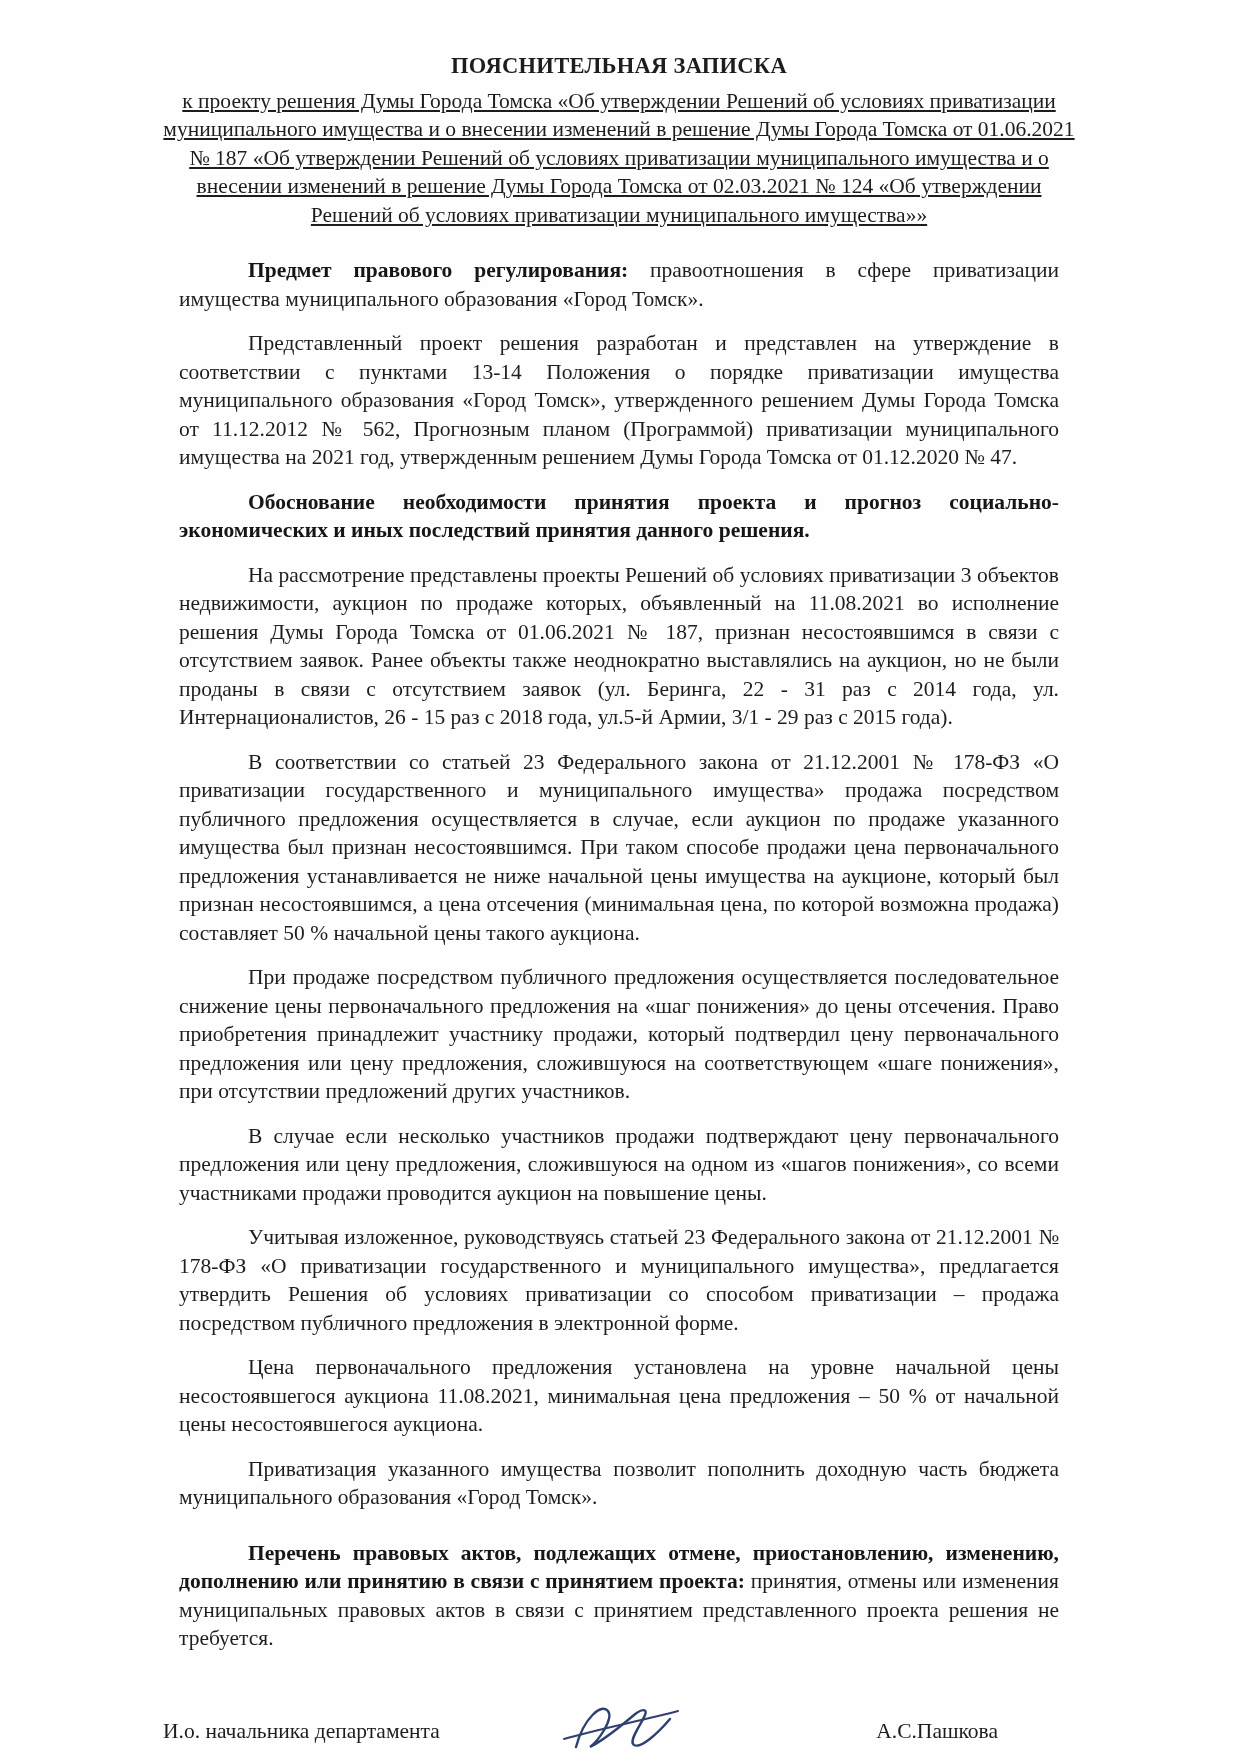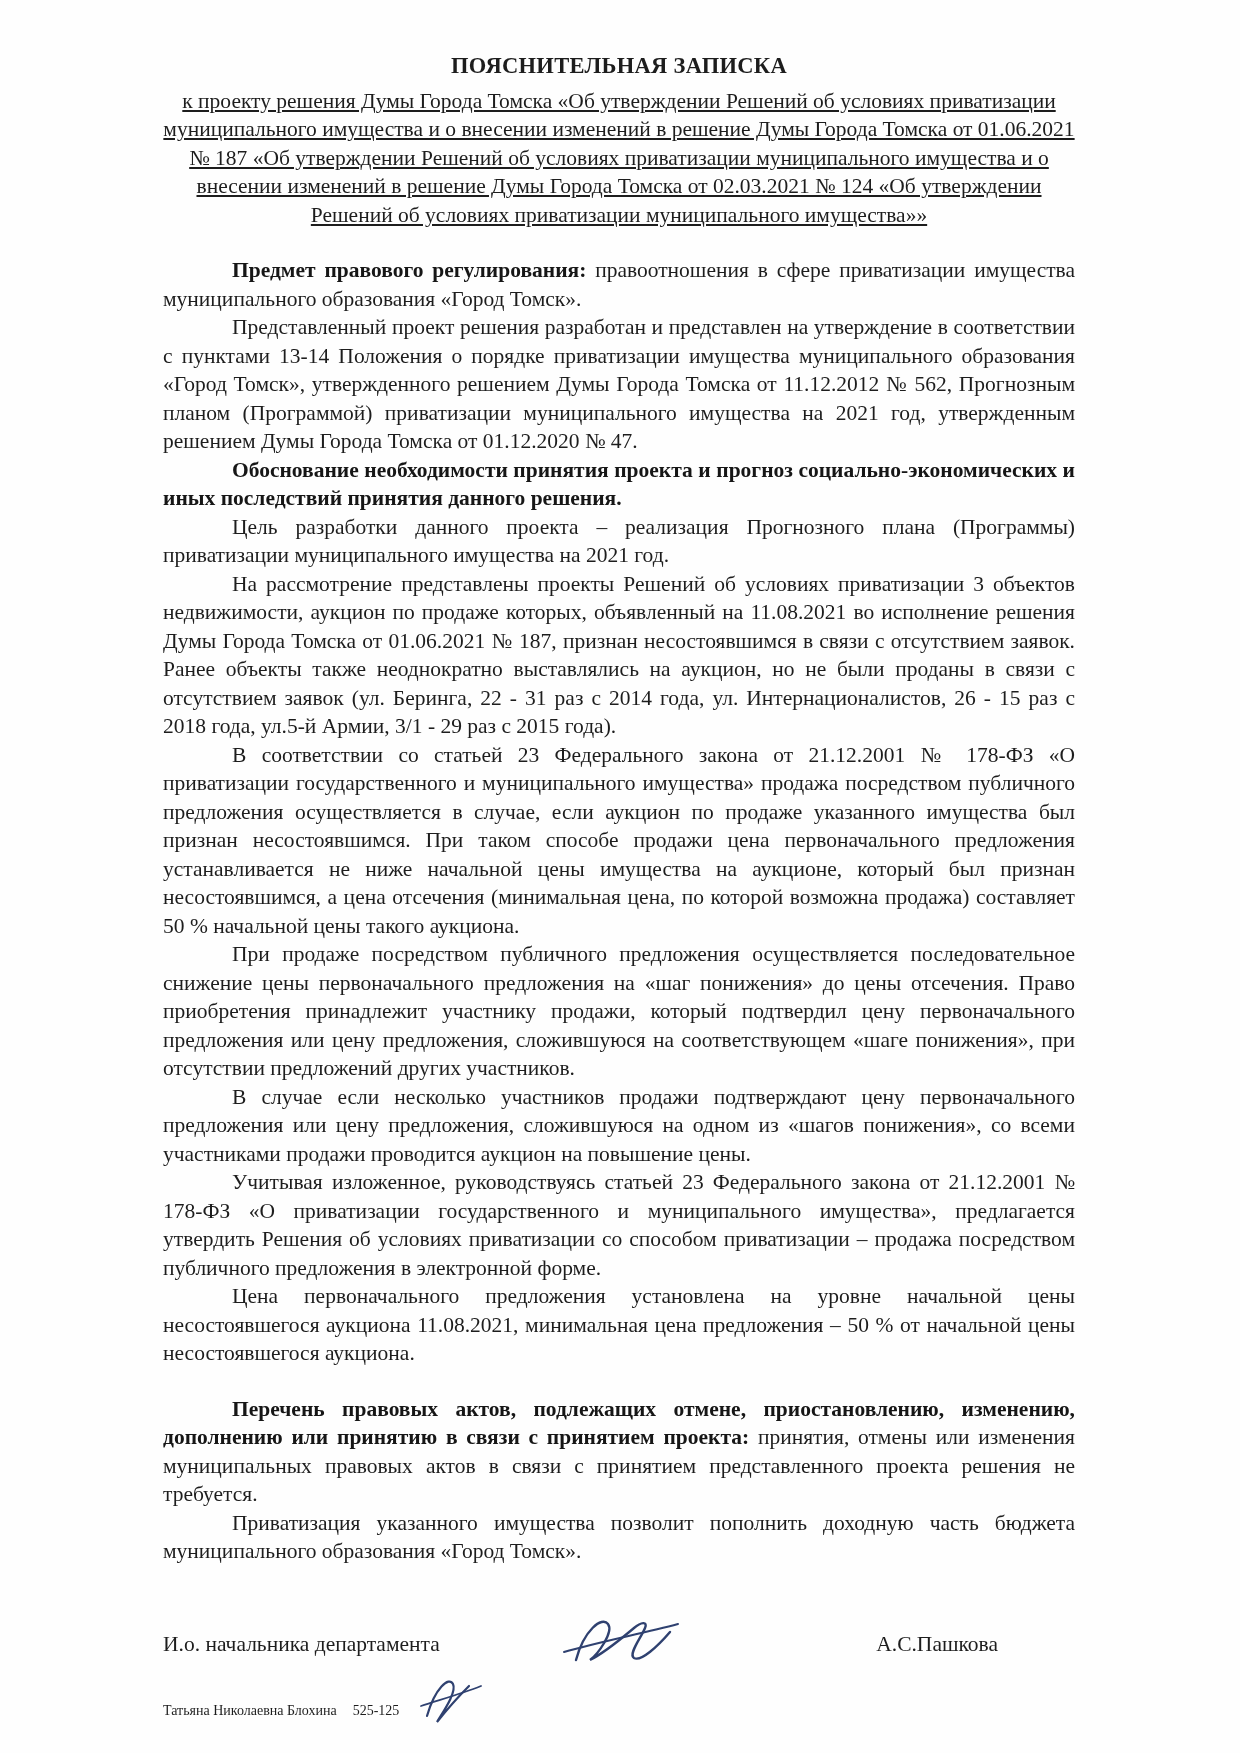--- a/index.html
+++ b/index.html
@@ -26,21 +26,21 @@
     font-size: 22.5px;
     font-weight: bold;
     letter-spacing: 0.3px;
   }
   .doc-subtitle {
     margin: 0 0 27px 0;
     text-align: center;
     text-decoration: underline;
   }
   .para {
-    margin: 0;
+    margin: 16px;
     text-align: justify;
     text-indent: 69px;
   }
   .para b {
     font-weight: bold;
     color: #161616;
   }
   .gap-top {
     margin-top: 27px;
   }
@@ -75,37 +75,36 @@
 
   <p class="doc-subtitle">к проекту решения Думы Города Томска «Об утверждении Решений об условиях приватизации муниципального имущества и о внесении изменений в решение Думы Города Томска от 01.06.2021 № 187 «Об утверждении Решений об условиях приватизации муниципального имущества и о внесении изменений в решение Думы Города Томска от 02.03.2021 № 124 «Об утверждении Решений об условиях приватизации муниципального имущества»»</p>
 
   <div class="body-text">
     <p class="para"><b>Предмет правового регулирования:</b><span> правоотношения в сфере приватизации имущества муниципального образования «Город Томск».</span></p>
 
     <p class="para"><span>Представленный проект решения разработан и представлен на утверждение в соответствии с пунктами 13-14 Положения о порядке приватизации имущества муниципального образования «Город Томск», утвержденного решением Думы Города Томска от 11.12.2012 № 562, Прогнозным планом (Программой) приватизации муниципального имущества на 2021 год, утвержденным решением Думы Города Томска от 01.12.2020 № 47.</span></p>
 
     <p class="para"><b>Обоснование необходимости принятия проекта и прогноз социально-экономических и иных последствий принятия данного решения.</b></p>
 
-    <p class="para"><span>Цель разработки данного проекта – реализация Прогнозного плана (Программы) приватизации муниципального имущества на 2021 год.</span></p>
 
     <p class="para"><span>На рассмотрение представлены проекты Решений об условиях приватизации 3 объектов недвижимости, аукцион по продаже которых, объявленный на 11.08.2021 во исполнение решения Думы Города Томска от 01.06.2021 № 187, признан несостоявшимся в связи с отсутствием заявок. Ранее объекты также неоднократно выставлялись на аукцион, но не были проданы в связи с отсутствием заявок (ул. Беринга, 22 - 31 раз с 2014 года, ул. Интернационалистов, 26 - 15 раз с 2018 года, ул.5-й Армии, 3/1 - 29 раз с 2015 года).</span></p>
 
     <p class="para"><span>В соответствии со статьей 23 Федерального закона от 21.12.2001 № 178-ФЗ «О приватизации государственного и муниципального имущества» продажа посредством публичного предложения осуществляется в случае, если аукцион по продаже указанного имущества был признан несостоявшимся. При таком способе продажи цена первоначального предложения устанавливается не ниже начальной цены имущества на аукционе, который был признан несостоявшимся, а цена отсечения (минимальная цена, по которой возможна продажа) составляет 50 % начальной цены такого аукциона.</span></p>
 
     <p class="para"><span>При продаже посредством публичного предложения осуществляется последовательное снижение цены первоначального предложения на «шаг понижения» до цены отсечения. Право приобретения принадлежит участнику продажи, который подтвердил цену первоначального предложения или цену предложения, сложившуюся на соответствующем «шаге понижения», при отсутствии предложений других участников.</span></p>
 
     <p class="para"><span>В случае если несколько участников продажи подтверждают цену первоначального предложения или цену предложения, сложившуюся на одном из «шагов понижения», со всеми участниками продажи проводится аукцион на повышение цены.</span></p>
 
     <p class="para"><span>Учитывая изложенное, руководствуясь статьей 23 Федерального закона от 21.12.2001 № 178-ФЗ «О приватизации государственного и муниципального имущества», предлагается утвердить Решения об условиях приватизации со способом приватизации – продажа посредством публичного предложения в электронной форме.</span></p>
 
     <p class="para"><span>Цена первоначального предложения установлена на уровне начальной цены несостоявшегося аукциона 11.08.2021, минимальная цена предложения – 50 % от начальной цены несостоявшегося аукциона.</span></p>
 
+    <p class="para"><span>Приватизация указанного имущества позволит пополнить доходную часть бюджета муниципального образования «Город Томск».</span></p>
+
     <p class="para gap-top"><b>Перечень правовых актов, подлежащих отмене, приостановлению, изменению, дополнению или принятию в связи с принятием проекта:</b><span> принятия, отмены или изменения муниципальных правовых актов в связи с принятием представленного проекта решения не требуется.</span></p>
-
-    <p class="para"><span>Приватизация указанного имущества позволит пополнить доходную часть бюджета муниципального образования «Город Томск».</span></p>
   </div>
 
   <div class="sig-row">
     <span class="sig-left">И.о. начальника департамента</span>
     <span class="sig-center">
       <svg class="signature" width="126" height="62" viewBox="0 0 126 62" fill="none" xmlns="http://www.w3.org/2000/svg">
         <path d="M20 50 C 28 20, 46 6, 52 14 C 58 22, 42 44, 34 50 C 50 42, 66 28, 78 18 C 85 12, 92 11, 89 18 C 85 28, 72 44, 78 48 C 85 52, 102 36, 114 22" stroke="#2f4170" stroke-width="2.4" stroke-linecap="round" fill="none"></path>
         <path d="M8 42 C 42 32, 84 24, 122 14" stroke="#2f4170" stroke-width="2" stroke-linecap="round" fill="none"></path>
       </svg>
     </span>

